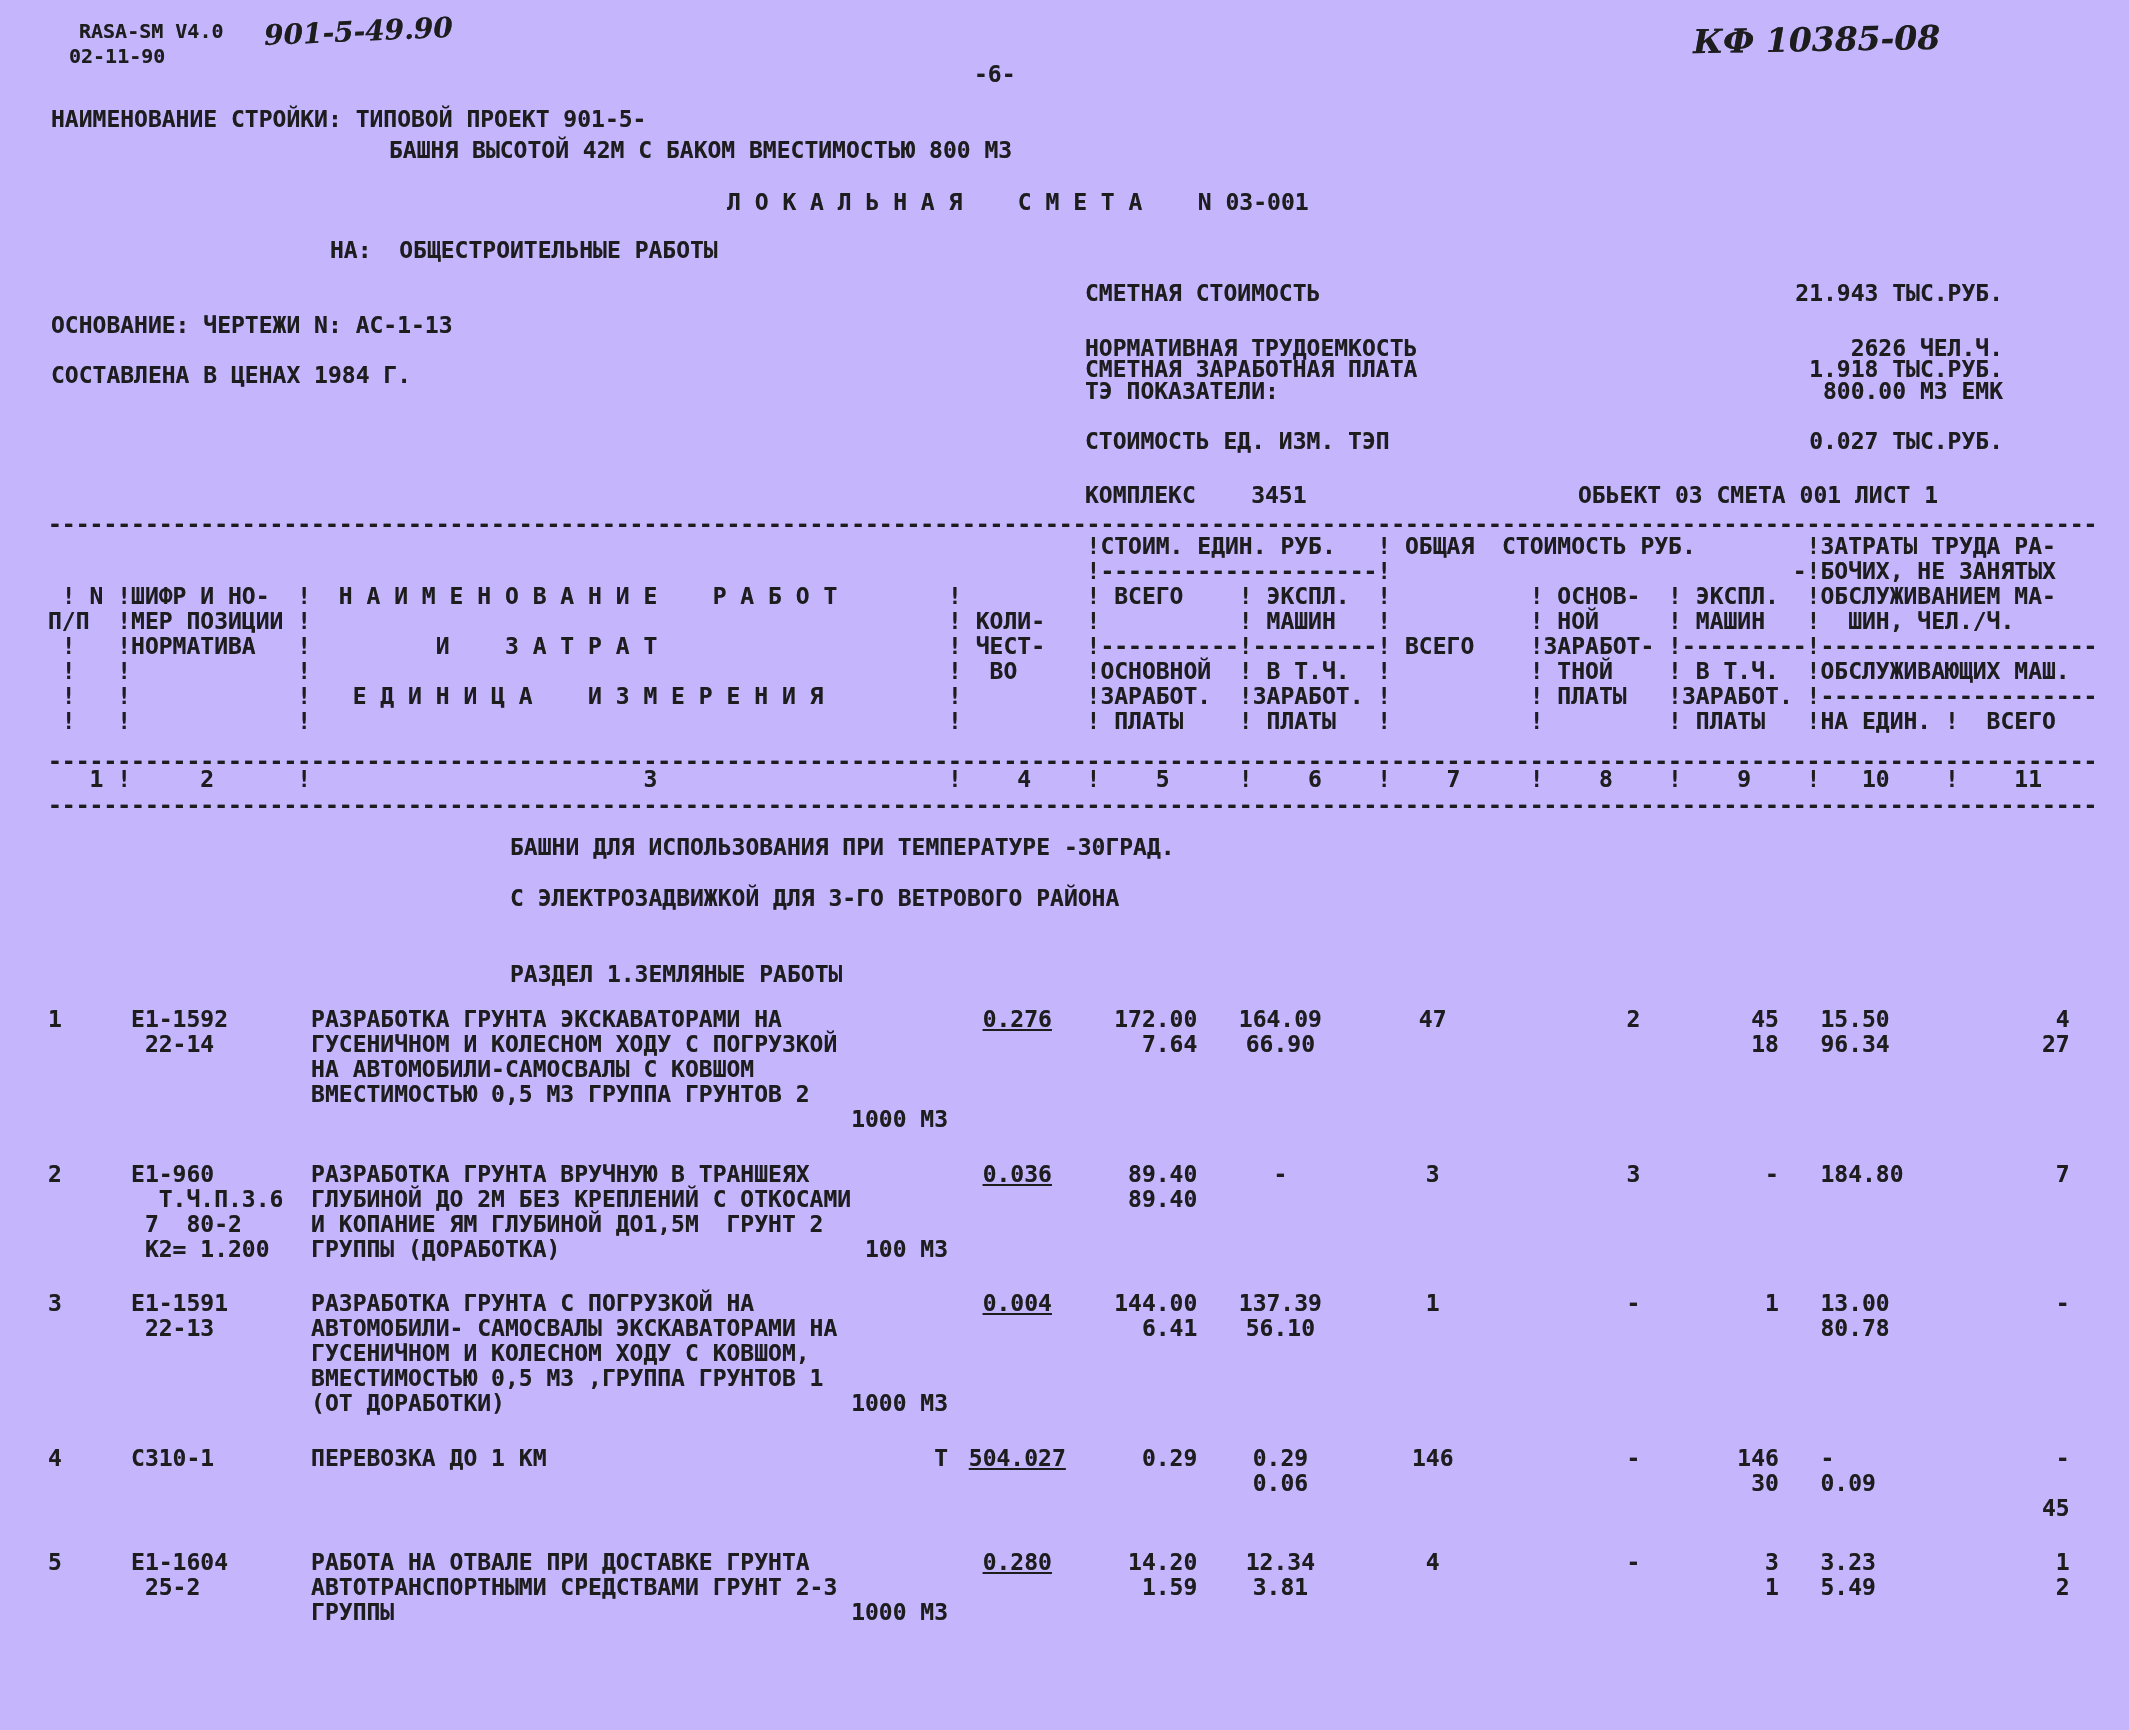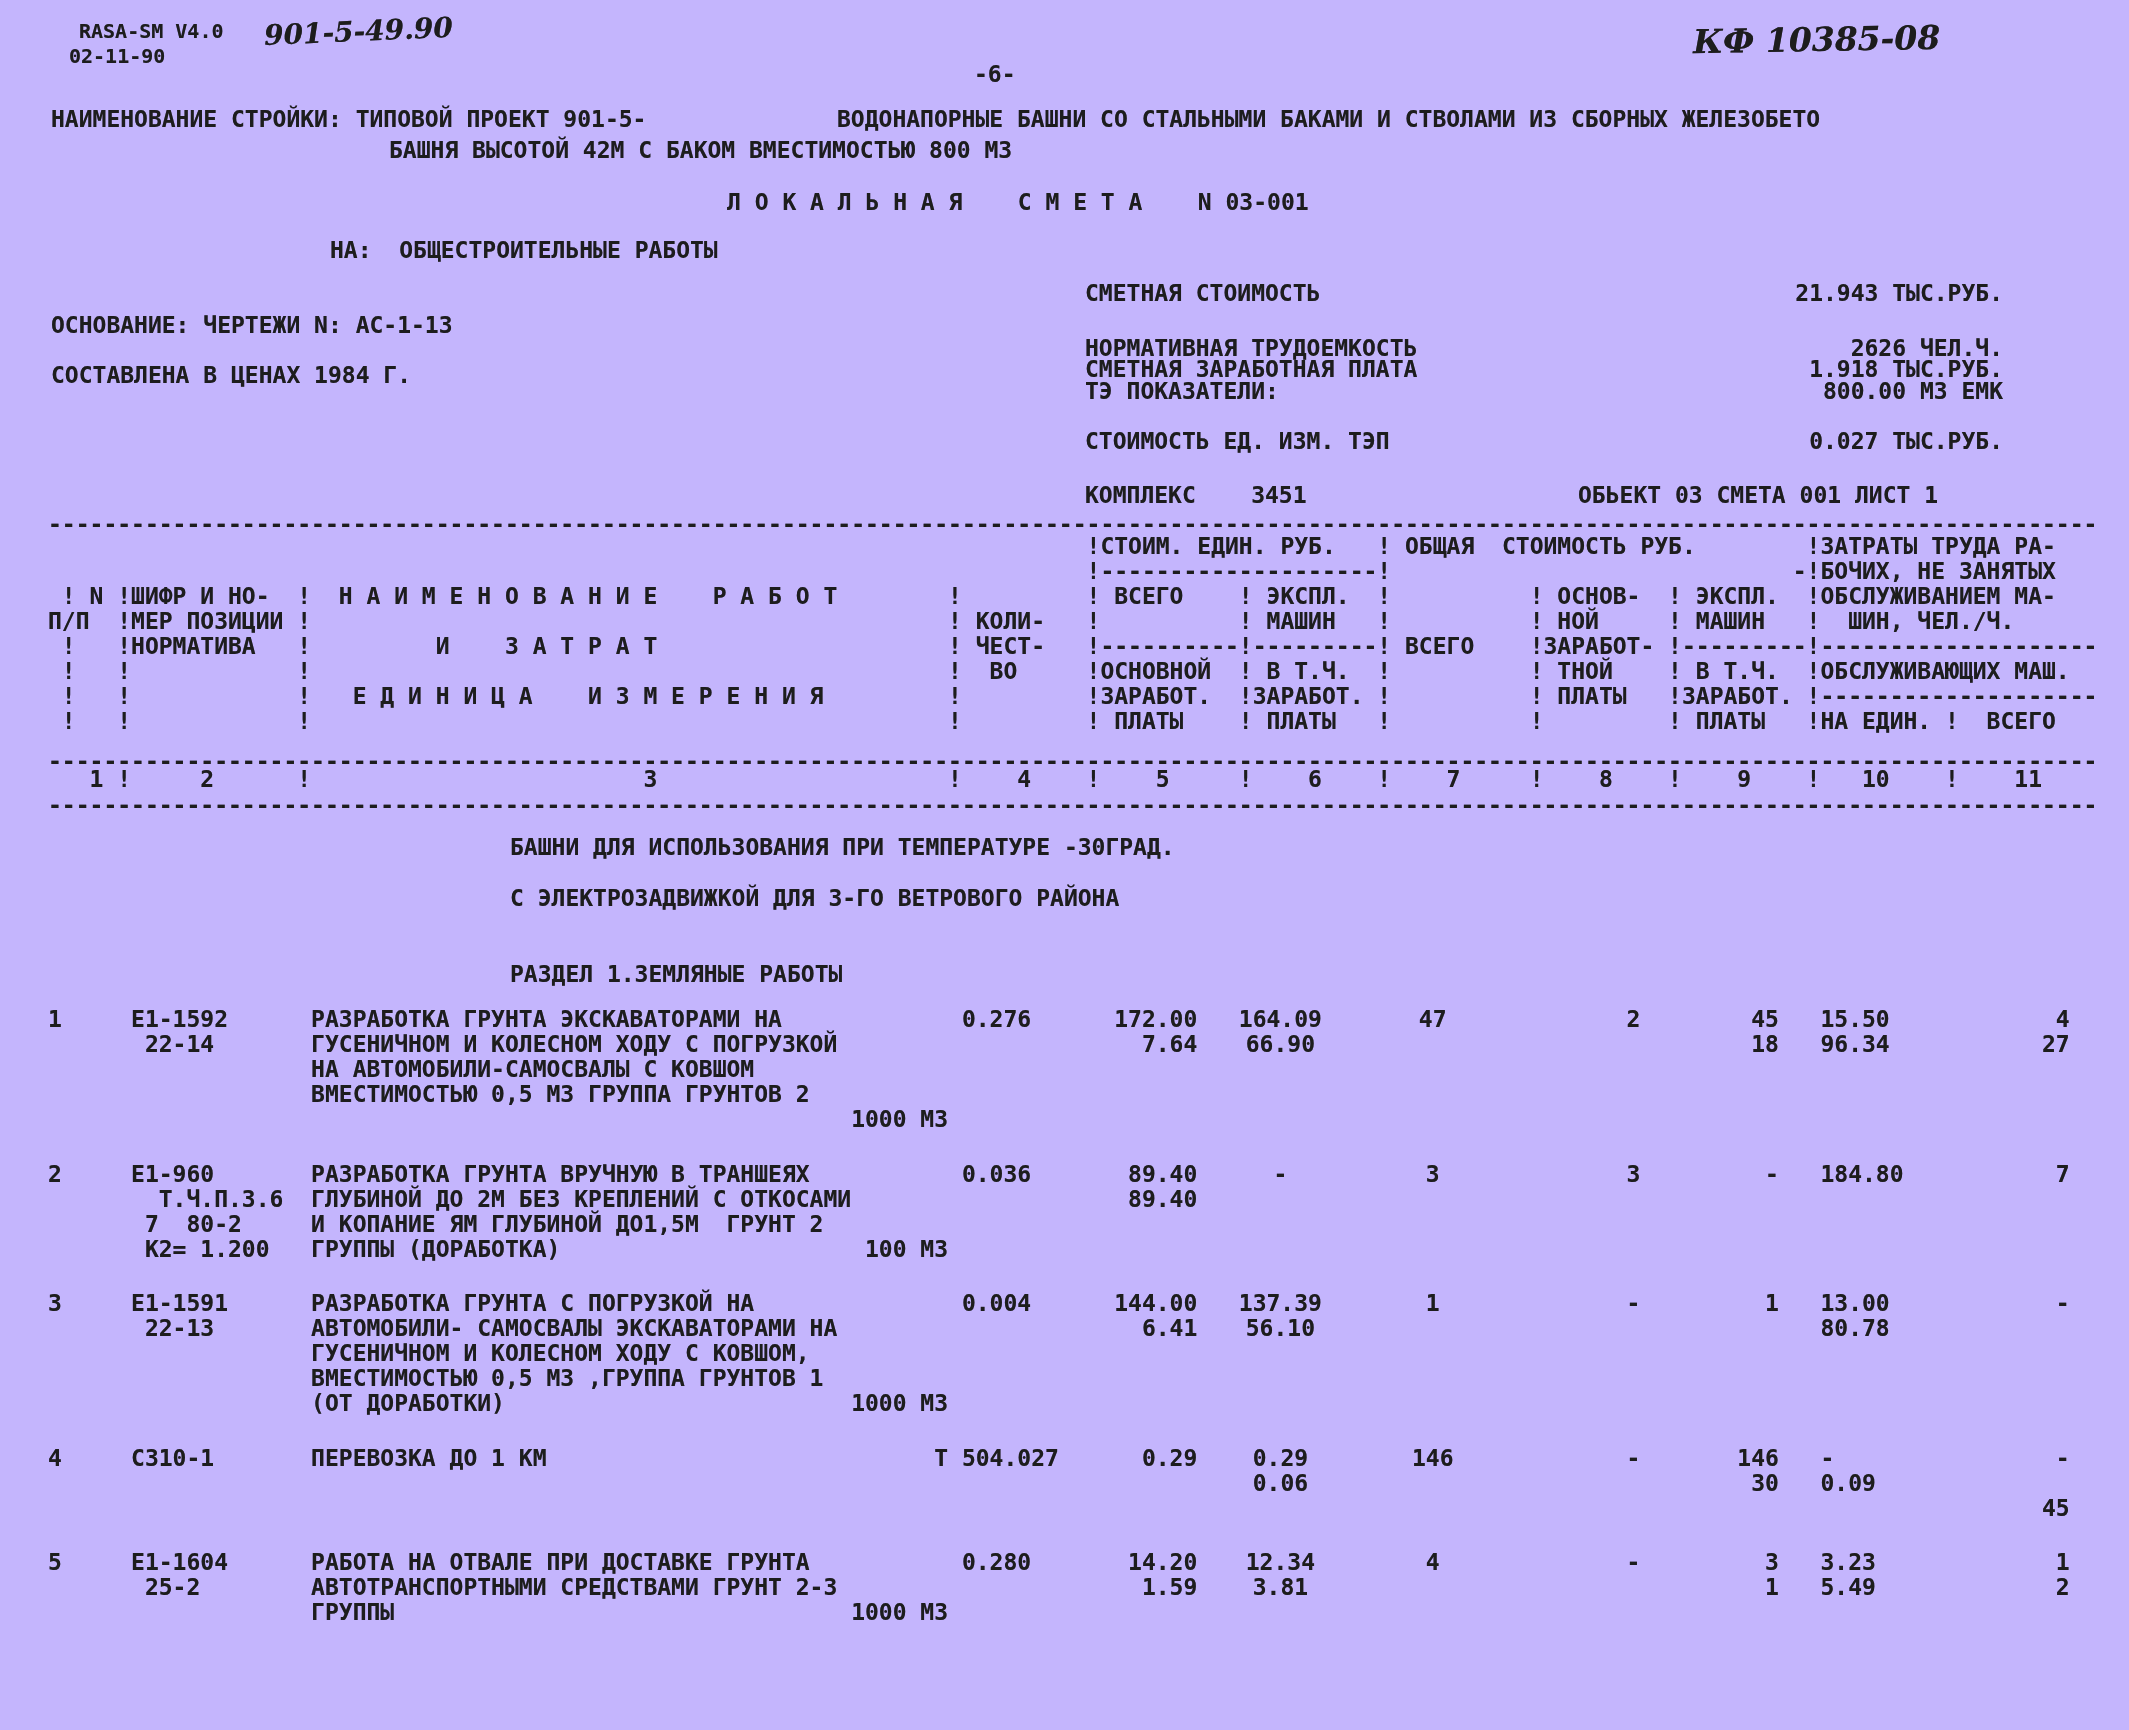--- a/index.html
+++ b/index.html
@@ -28,42 +28,41 @@
   .big{font-size:33px;transform:rotate(-1deg);}
   .tval{left:1085px;width:918px;text-align:right;}
   .dash{left:48px;width:2060px;overflow:hidden;}
   
   .tbody-host{left:48px;top:1007px;width:2060px;}
   .trow{position:relative;margin-bottom:28px;}
   .cell{position:absolute;top:0;white-space:pre;line-height:25px;}
   .c-num {left:0ch;   width:5ch;}
   .c-code{left:6ch;   width:13ch;}
   .c-desc{left:19ch;  width:46ch;}
-  .c-qty {left:66ch;  width:8ch;  text-align:left;}
+  .c-qty {left:66ch;  width:8ch;  text-align:center;text-decoration:underline;}
   .c-5   {left:75ch;  width:8ch;  text-align:right;}
   .c-6   {left:85ch;  width:8ch;  text-align:center;}
   .c-7   {left:96ch;  width:8ch;  text-align:center;}
   .c-8   {left:107ch; width:8ch;  text-align:right;}
   .c-9   {left:117ch; width:8ch;  text-align:right;}
   .c-10  {left:128ch; width:8.5ch;text-align:left;}
   .c-11  {left:137ch; width:9ch;  text-align:right;}
 </style>
 </head>
 <body>
 
 <div class="page">
 
   <div class="t small" style="left:79px;top:20px">RASA-SM V4.0</div>
   <div class="t small" style="left:69px;top:45px">02-11-90</div>
   <div class="t handwriting" style="left:264px;top:19px">901-5-49.90</div>
   <div class="t" style="left:974px;top:62px">-6-</div>
   <div class="t handwriting big" style="left:1693px;top:27px">КФ 10385-08</div>
 
   <div class="t" style="left:51px;top:107px">НАИМЕНОВАНИЕ СТРОЙКИ: ТИПОВОЙ ПРОЕКТ 901-5-</div>
-  <div class="t" style="left:837px;top:107px">ВОДОНАПОРНЫЕ БАШНИ СО СТАЛЬНЫМИ БАКАМИ И СТВОЛАМИ ИЗ СБОРНЫХ ЖЕЛЕЗОБЕТО</div>
   <div class="t" style="left:389px;top:138px">БАШНЯ ВЫСОТОЙ 42М С БАКОМ ВМЕСТИМОСТЬЮ 800 М3</div>
   <div class="t" style="left:727px;top:190px">Л О К А Л Ь Н А Я    С М Е Т А    N 03-001</div>
   <div class="t" style="left:330px;top:238px">НА:  ОБЩЕСТРОИТЕЛЬНЫЕ РАБОТЫ</div>
   <div class="t" style="left:51px;top:313px">ОСНОВАНИЕ: ЧЕРТЕЖИ N: АС-1-13</div>
   <div class="t" style="left:51px;top:363px">СОСТАВЛЕНА В ЦЕНАХ 1984 Г.</div>
 
   <div>
     <div class="t" style="left:1085px;top:281px">СМЕТНАЯ СТОИМОСТЬ</div>
     <div class="t tval" style="top:281px">21.943 ТЫС.РУБ.</div>
     <div class="t" style="left:1085px;top:336px">НОРМАТИВНАЯ ТРУДОЕМКОСТЬ</div>

